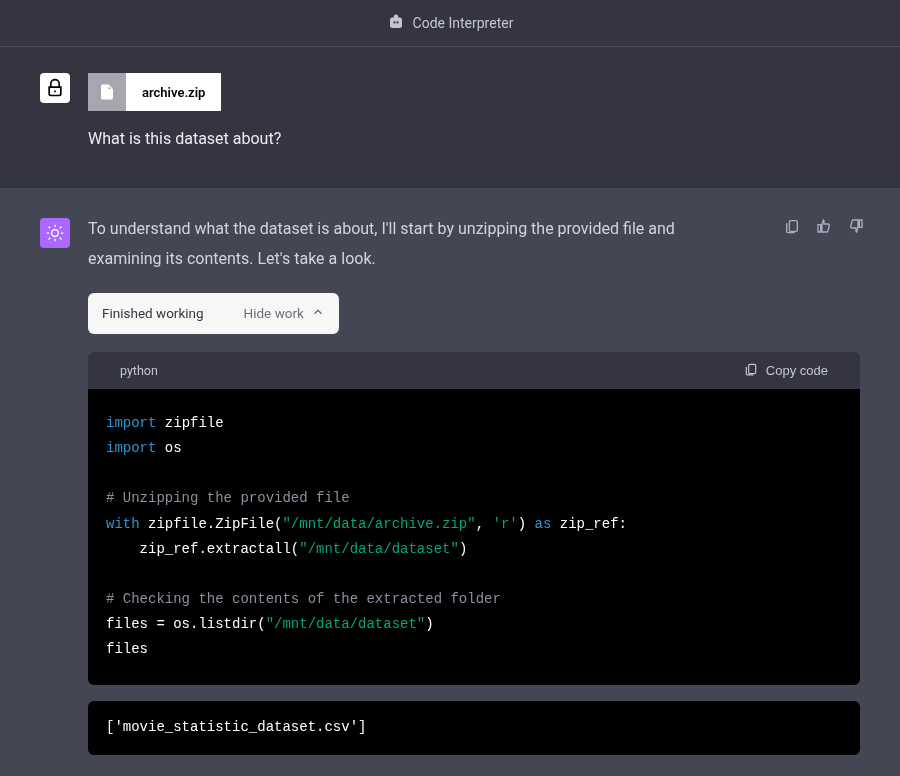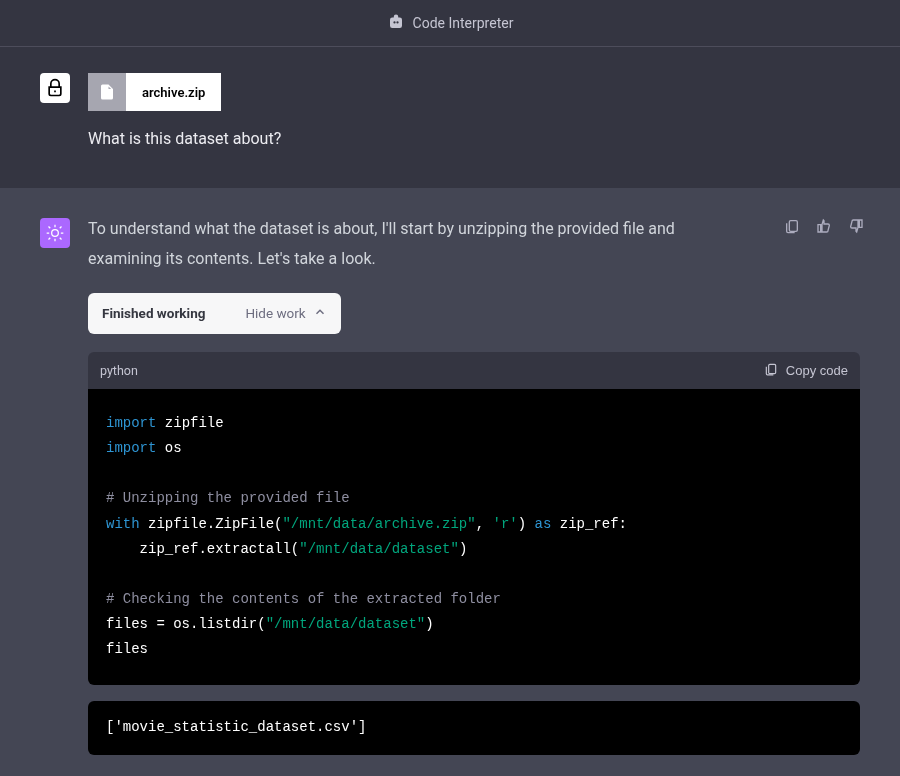--- a/index.html
+++ b/index.html
@@ -101,35 +101,35 @@
     background: #f7f7f8;
     color: #202123;
     border-radius: 6px;
     display: inline-flex;
     align-items: center;
     gap: 40px;
     padding: 12px 14px;
     font-size: 13.5px;
     margin-bottom: 18px;
   }
-  .work-status { color: #353740; font-weight: bold; }
+  .work-status { color: #353740; }
   .work-toggle {
     display: flex; align-items: center; gap: 7px;
     color: #6e6e80;
     cursor: pointer;
   }
   .work-toggle svg { width: 14px; height: 14px; }
   .code-block {
     border-radius: 6px;
     overflow: hidden;
     margin-bottom: 16px;
   }
   .code-header {
     background: #343541;
-    padding: 10px 12px;
+    padding: 10px 32px;
     display: flex;
     justify-content: space-between;
     align-items: center;
     font-size: 12.5px;
     color: #c5c5d2;
   }
   .copy-btn {
     display: flex; align-items: center; gap: 8px;
     background: none; border: none; color: #c5c5d2; cursor: pointer;
     font-size: 13px;

